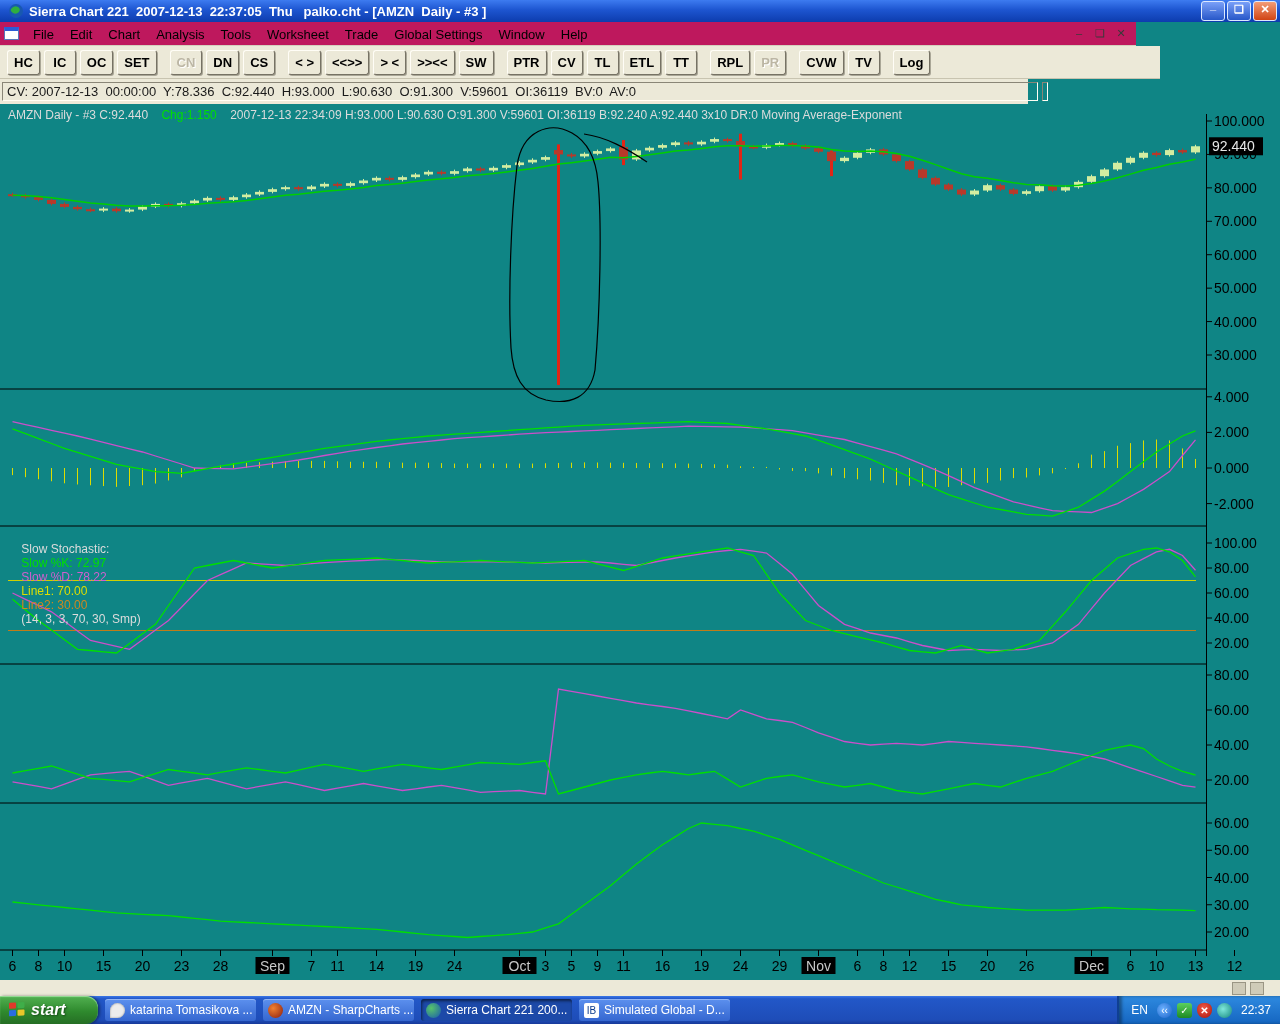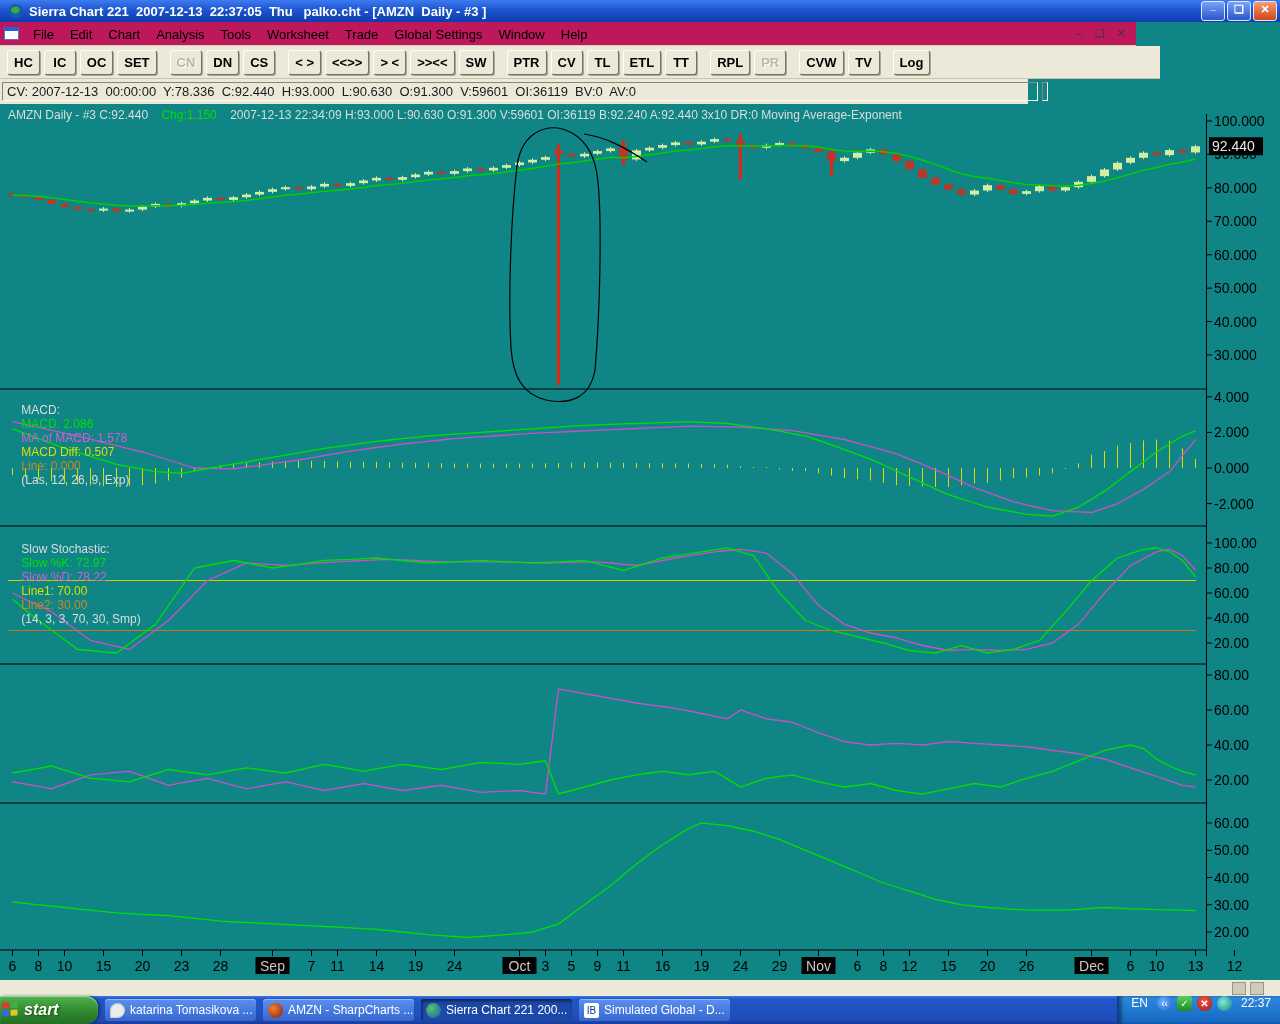--- a/index.html
+++ b/index.html
@@ -59,34 +59,34 @@
   
   .bottomstrip{position:absolute;top:980px;left:0;width:1280px;height:16px;background:#ece9d8}
   .grip{position:absolute;top:2px;width:12px;height:11px;background:#cfcbb8;border:1px solid #9a9684}
   
   .taskbar{position:absolute;top:996px;left:0;width:1280px;height:28px;
     background:linear-gradient(180deg,#3a77e8 0%,#2257c8 10%,#1e4db8 85%,#17399a 100%);
     display:flex;align-items:center}
   .startbtn{height:28px;width:98px;flex:none;
     background:linear-gradient(180deg,#52b151,#2f8a2e 55%,#256e24);
     border-radius:0 12px 12px 0;display:flex;align-items:center;color:#fff;font-weight:bold;
-    font-style:italic;font-size:16px;padding-left:1px;box-sizing:border-box;
+    font-style:italic;font-size:16px;padding-left:8px;box-sizing:border-box;
     text-shadow:1px 1px 2px #174a17;box-shadow:inset 0 1px 1px #9adf9a, 2px 0 3px rgba(0,0,0,.4)}
   .startbtn svg{margin-right:5px}
   .task{height:22px;width:151px;margin-left:7px;border-radius:3px;flex:none;
     background:linear-gradient(180deg,#5c90ee,#3567d0);display:flex;align-items:center;
     padding:0 5px;box-sizing:border-box;color:#fff;font-size:12px;overflow:hidden;white-space:nowrap;
     box-shadow:inset 0 1px 0 rgba(255,255,255,.35)}
   .task.active{background:#1c49a8;box-shadow:inset 1px 2px 3px rgba(0,0,0,.55)}
   .ticon{width:15px;height:15px;margin-right:5px;flex:none;font-style:normal}
   .ticon.chat-icon{background:#ececec;border-radius:50% 50% 50% 0;box-shadow:inset 0 0 2px #888}
   .ticon.browser-icon{background:radial-gradient(circle at 35% 35%,#f08030,#8a1d10);border-radius:50%}
   .ticon.globe-icon{background:radial-gradient(circle at 35% 35%,#57c46a,#1858b0);border-radius:50%}
   .ticon.ib-icon{background:#fff;color:#0a3a8c;font-weight:normal;font-size:10px;text-align:center;line-height:15px;border-radius:2px}
-  .tray{margin-left:auto;height:28px;display:flex;align-items:flex-start;
+  .tray{margin-left:auto;height:28px;display:flex;align-items:center;
     background:linear-gradient(180deg,#2e8ae0,#1565c0);border-left:2px solid #0f3f92;
     padding:0 9px 0 12px;box-shadow:inset 3px 0 3px rgba(0,0,0,.35)}
   .tray .lang{color:#fff;font-size:12px;margin-right:9px}
   .trayicon{width:15px;height:15px;margin-right:5px;border-radius:3px;color:#fff;
     font-size:10px;line-height:15px;text-align:center;flex:none}
   .ti-chevron{background:radial-gradient(circle at 40% 40%,#6db2ff,#1a62c8);border-radius:50%}
   .ti-chevron::before{content:"\2039\2039"}
   .ti-green{background:linear-gradient(180deg,#5ad05e,#1e8a24)}
   .ti-green::before{content:"\2713"}
   .ti-shield{background:radial-gradient(circle at 45% 35%,#f25a4a,#a81408);border-radius:46% 46% 58% 58%}
@@ -620,28 +620,20 @@
         <text x="1234.5" y="867" fill="#000" font-size="14" text-anchor="middle" font-family="Liberation Sans, sans-serif">12</text>
       </g>
     </svg>
 
   <div class="chart-label hdr">
     <span class="c-white">AMZN  Daily - #3   C:92.440</span>
     <span class="c-green">Chg:1.150</span>
     <span class="c-white">2007-12-13  22:34:09  H:93.000  L:90.630  O:91.300  V:59601  OI:36119  B:92.240  A:92.440  3x10  DR:0  Moving Average-Exponent</span>
   </div>
 
-  <div class="chart-label" style="top:285px;left:8px">
-    <span class="c-white">MACD:</span>
-    <span class="c-green">MACD: 2.086</span>
-    <span class="c-magenta">MA of MACD: 1.578</span>
-    <span class="c-yellow">MACD Diff: 0.507</span>
-    <span class="c-orange">Line: 0.000</span>
-    <span class="c-white">(Las, 12, 26, 9, Exp)</span>
-  </div>
 
   <div class="chart-label" style="top:424px;left:8px">
     <span class="c-white">Slow Stochastic:</span>
     <span class="c-green">Slow %K: 72.97</span>
     <span class="c-magenta">Slow %D: 78.22</span>
     <span class="c-yellow">Line1: 70.00</span>
     <span class="c-orange">Line2: 30.00</span>
     <span class="c-white">(14, 3, 3, 70, 30, Smp)</span>
   </div>
 

